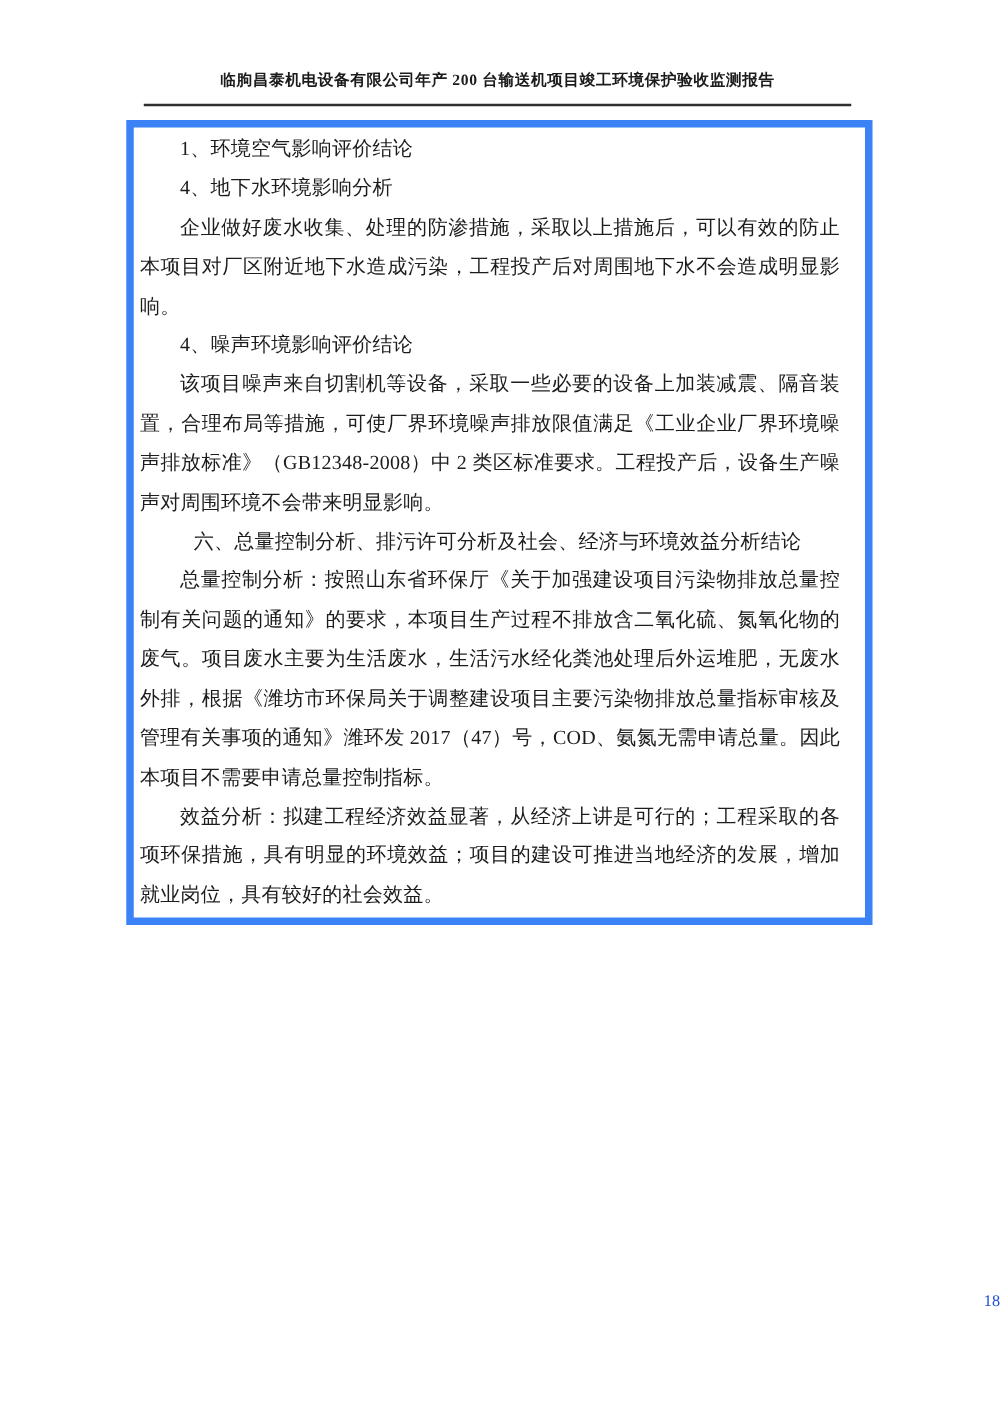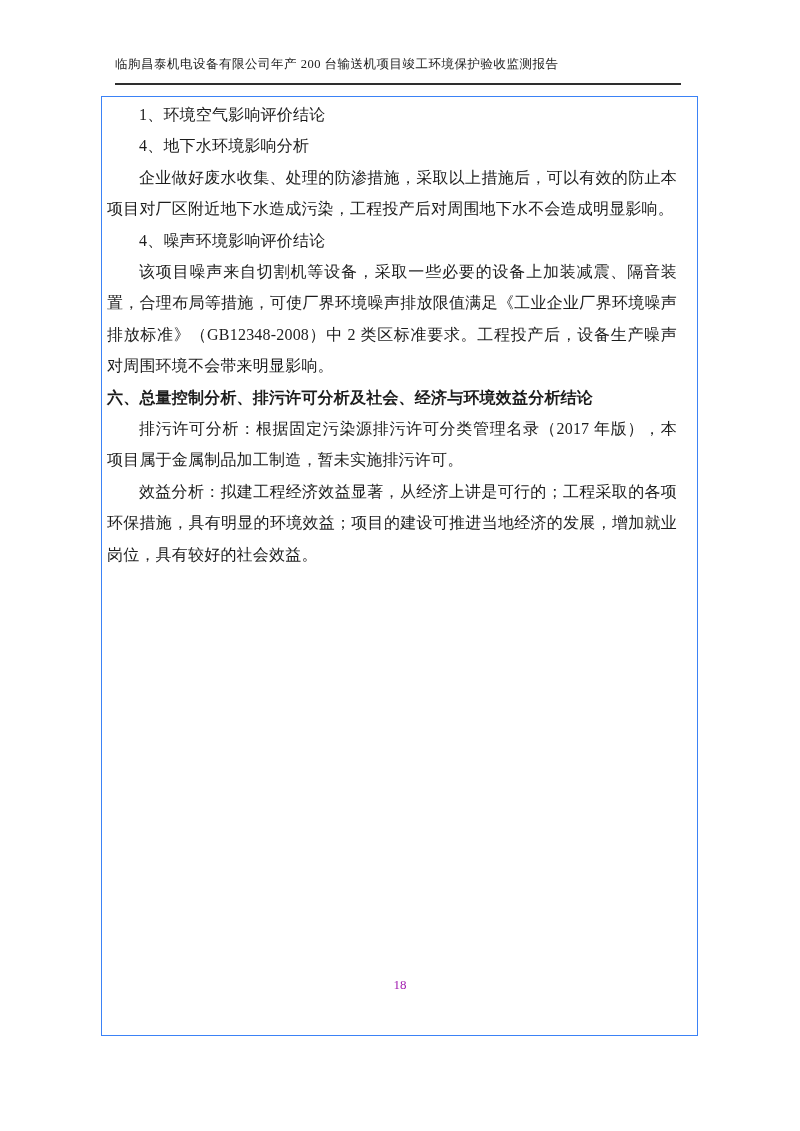--- a/index.html
+++ b/index.html
@@ -13,69 +13,70 @@
     height: 1131px;
     font-family: "Liberation Serif", "DejaVu Serif", serif;
     color: #1c1c1c;
     overflow: hidden;
   }
   .report-header {
     position: absolute;
     top: 56px;
     left: 115px;
     width: 566px;
-    text-align: left;
+    text-align: center;
     font-size: 12.5px;
-    font-weight: normal;
+    font-weight: bold;
     letter-spacing: 0.5px;
     padding-bottom: 10px;
     border-bottom: 2px solid #2e2e2e;
   }
   .content-box {
     position: absolute;
     left: 101px;
     top: 96px;
     width: 597px;
-    height: 940px;
-    border: 1px solid #3b82f6;
+    height: 644px;
+    border: 6px solid #3b82f6;
     box-sizing: border-box;
     padding: 2px 20px 0 5px;
     overflow: hidden;
   }
   .content-box p {
     margin: 0;
     font-size: 16px;
     line-height: 31.4px;
     text-align: justify;
     text-indent: 2em;
     letter-spacing: 0.2px;
   }
   .content-box p.section-heading {
-    font-weight: bold;
+    font-weight: normal;
     text-indent: 0;
+    margin-left: 43px;
   }
   .page-number {
     position: absolute;
-    top: 977px;
+    top: 1033px;
     left: 0;
     width: 100%;
-    text-align: center;
+    text-align: right;
     font-size: 13px;
-    color: #a21caf;
+    color: #1d4ed8;
   }
 </style>
 </head>
 <body>
 
 <div class="report-header">临朐昌泰机电设备有限公司年产 200 台输送机项目竣工环境保护验收监测报告</div>
 
 <div class="content-box">
   <p class="subheading">1、环境空气影响评价结论</p>
   <p class="subheading">4、地下水环境影响分析</p>
   <p class="body-para">企业做好废水收集、处理的防渗措施，采取以上措施后，可以有效的防止本项目对厂区附近地下水造成污染，工程投产后对周围地下水不会造成明显影响。</p>
   <p class="subheading">4、噪声环境影响评价结论</p>
   <p class="body-para">该项目噪声来自切割机等设备，采取一些必要的设备上加装减震、隔音装置，合理布局等措施，可使厂界环境噪声排放限值满足《工业企业厂界环境噪声排放标准》（GB12348-2008）中 2 类区标准要求。工程投产后，设备生产噪声对周围环境不会带来明显影响。</p>
   <p class="section-heading">六、总量控制分析、排污许可分析及社会、经济与环境效益分析结论</p>
-  <p class="body-para">排污许可分析：根据固定污染源排污许可分类管理名录（2017 年版），本项目属于金属制品加工制造，暂未实施排污许可。</p>
+  <p class="body-para">总量控制分析：按照山东省环保厅《关于加强建设项目污染物排放总量控制有关问题的通知》的要求，本项目生产过程不排放含二氧化硫、氮氧化物的废气。项目废水主要为生活废水，生活污水经化粪池处理后外运堆肥，无废水外排，根据《潍坊市环保局关于调整建设项目主要污染物排放总量指标审核及管理有关事项的通知》潍环发 2017（47）号，COD、氨氮无需申请总量。因此本项目不需要申请总量控制指标。</p>
   <p class="body-para">效益分析：拟建工程经济效益显著，从经济上讲是可行的；工程采取的各项环保措施，具有明显的环境效益；项目的建设可推进当地经济的发展，增加就业岗位，具有较好的社会效益。</p>
 </div>
 
 <div class="page-number">18</div>
 
 </body></html>

